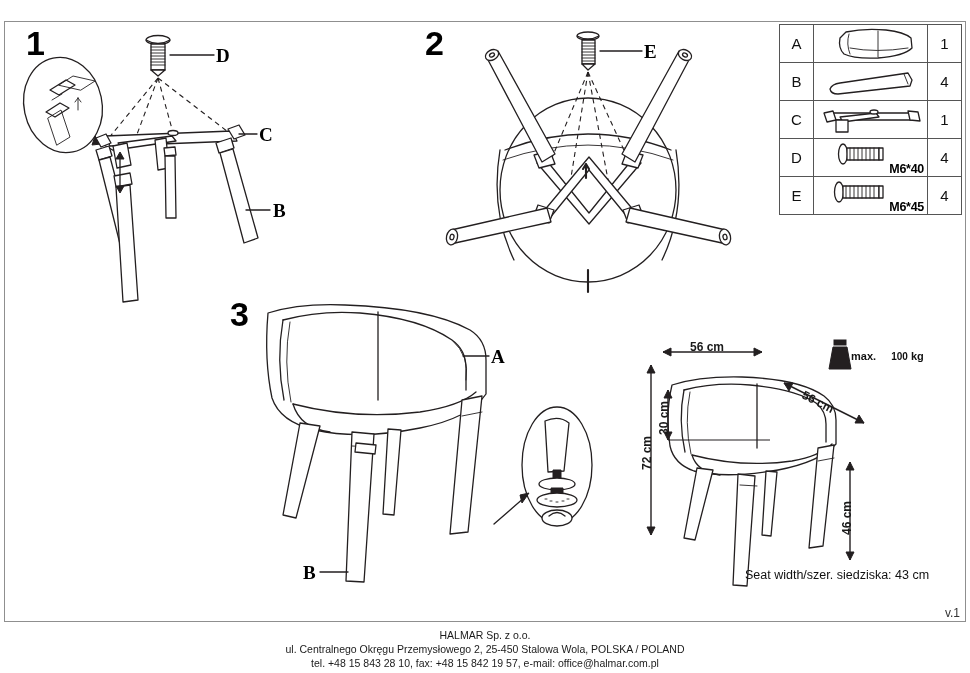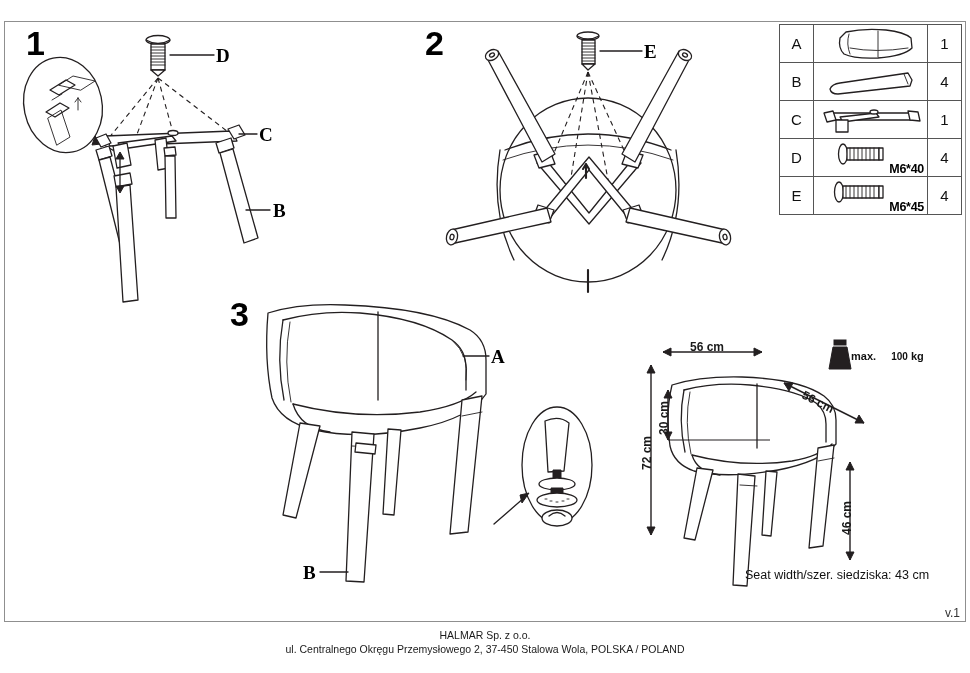--- a/index.html
+++ b/index.html
@@ -492,16 +492,17 @@
     <span class="big">100</span>
     <span>kg</span>
   </div>
 
   <div id="seat-width-note">Seat width/szer. siedziska: 43 cm</div>
 
   <div id="version-label">v.1</div>
 
   <div id="footer">
     <div>HALMAR Sp. z o.o.</div>
-    <div>ul. Centralnego Okręgu Przemysłowego 2, 37-450 Stalowa Wola, POLSKA / POLAND</div>
+    <div>ul. Centralnego Okręgu Przemysłowego 2, 25-450 Stalowa Wola, POLSKA / POLAND</div>
+    <div>tel. +48 15 843 28 10, fax: +48 15 842 19 57, e-mail: office@halmar.com.pl</div>
   </div>
 
 </div>
 
 </body></html>

